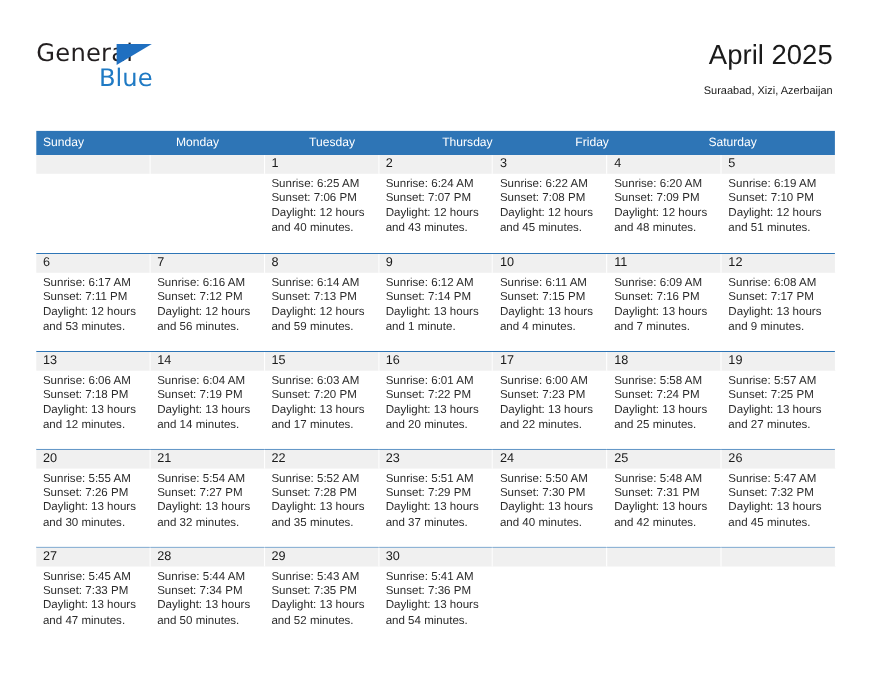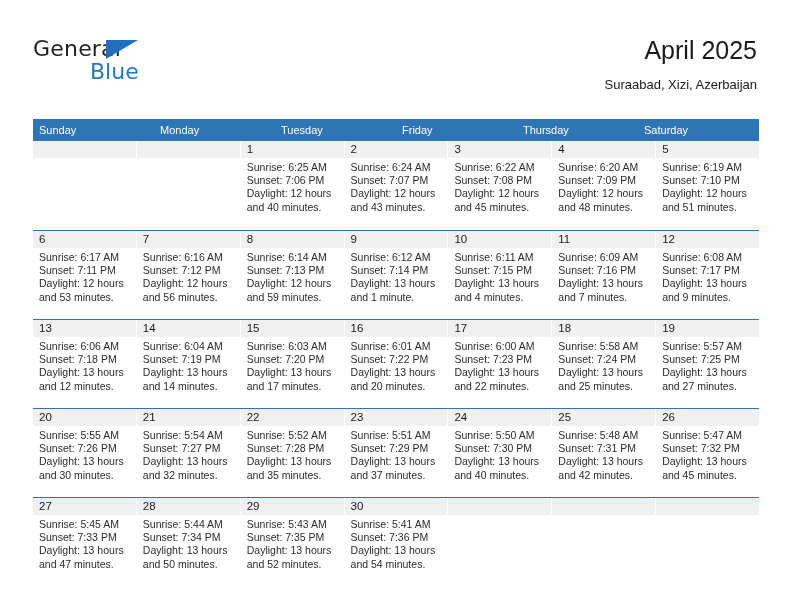--- a/index.html
+++ b/index.html
@@ -68,21 +68,21 @@
     font-size: 25px;
     color: #1a1a1a;
     text-align: right;
     white-space: nowrap;
     font-weight: normal;
   }
   .subtitle {
     position: absolute;
     right: 35px;
     top: 77px;
-    font-size: 13px;
+    font-size: 10px;
     color: #1a1a1a;
     text-align: right;
     white-space: nowrap;
   }
 
   
   .cal {
     position: absolute;
     left: 33px;
     top: 103px;
@@ -161,22 +161,22 @@
 
     <div class="title">April 2025</div>
     <div class="subtitle">Suraabad, Xizi, Azerbaijan</div>
   </div>
 
   <div class="cal">
     <div class="dow-row" id="dow-row">
         <div class="dow">Sunday</div>
         <div class="dow">Monday</div>
         <div class="dow">Tuesday</div>
+        <div class="dow">Thursday</div>
         <div class="dow">Friday</div>
-        <div class="dow">Thursday</div>
         <div class="dow">Saturday</div>
       </div>
     <div id="weeks-container">
         <div class="week">
           <div class="cell empty">
             <div class="daynum-band">
               <div class="daynum"></div>
             </div>
             <div class="lines"></div>
           </div>

